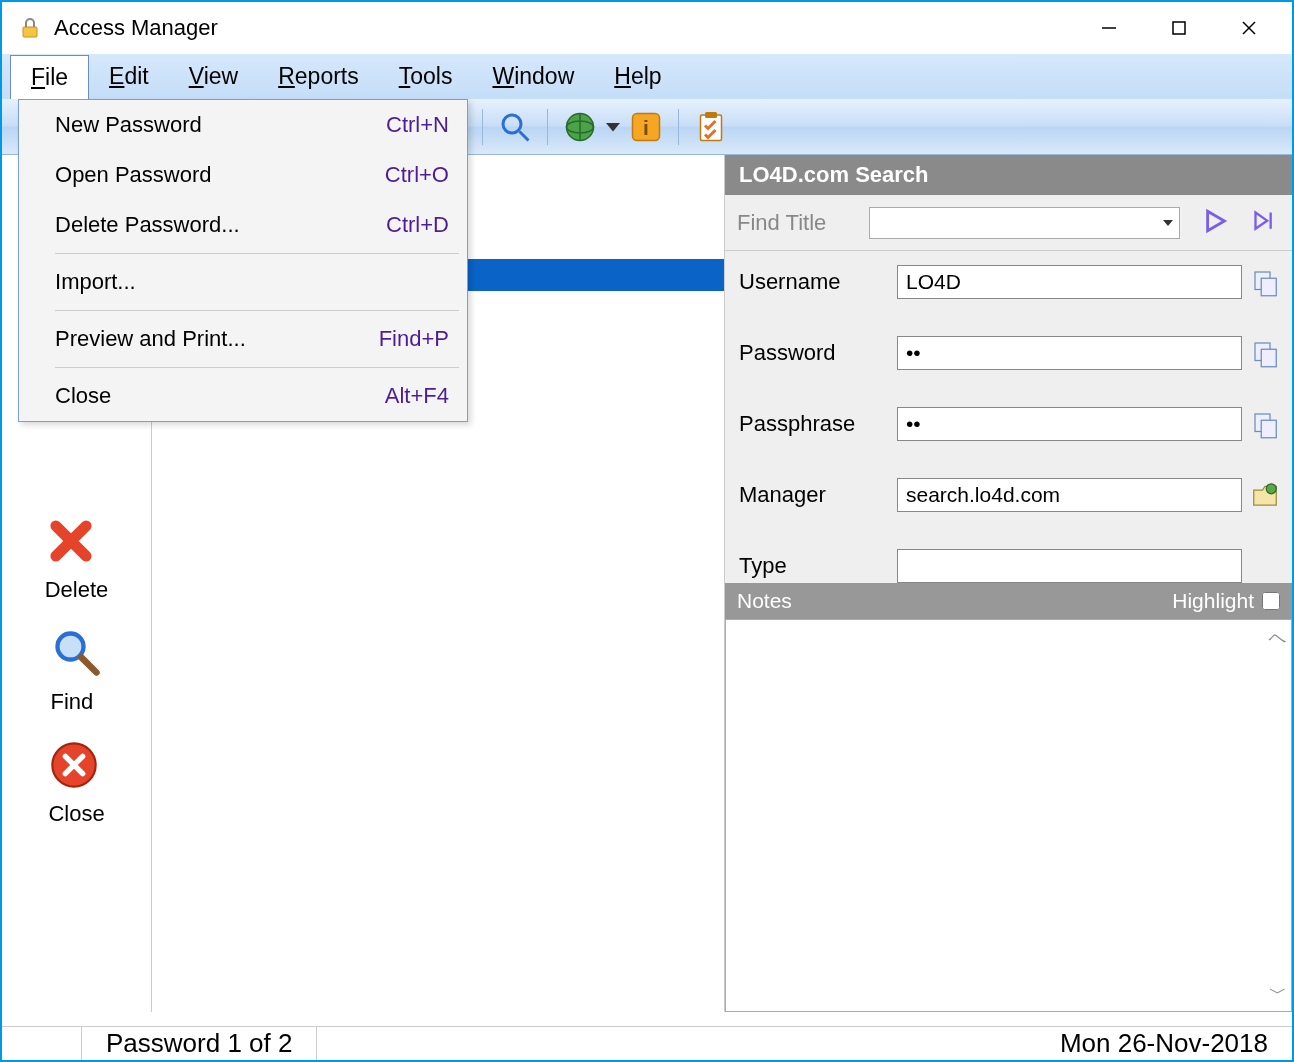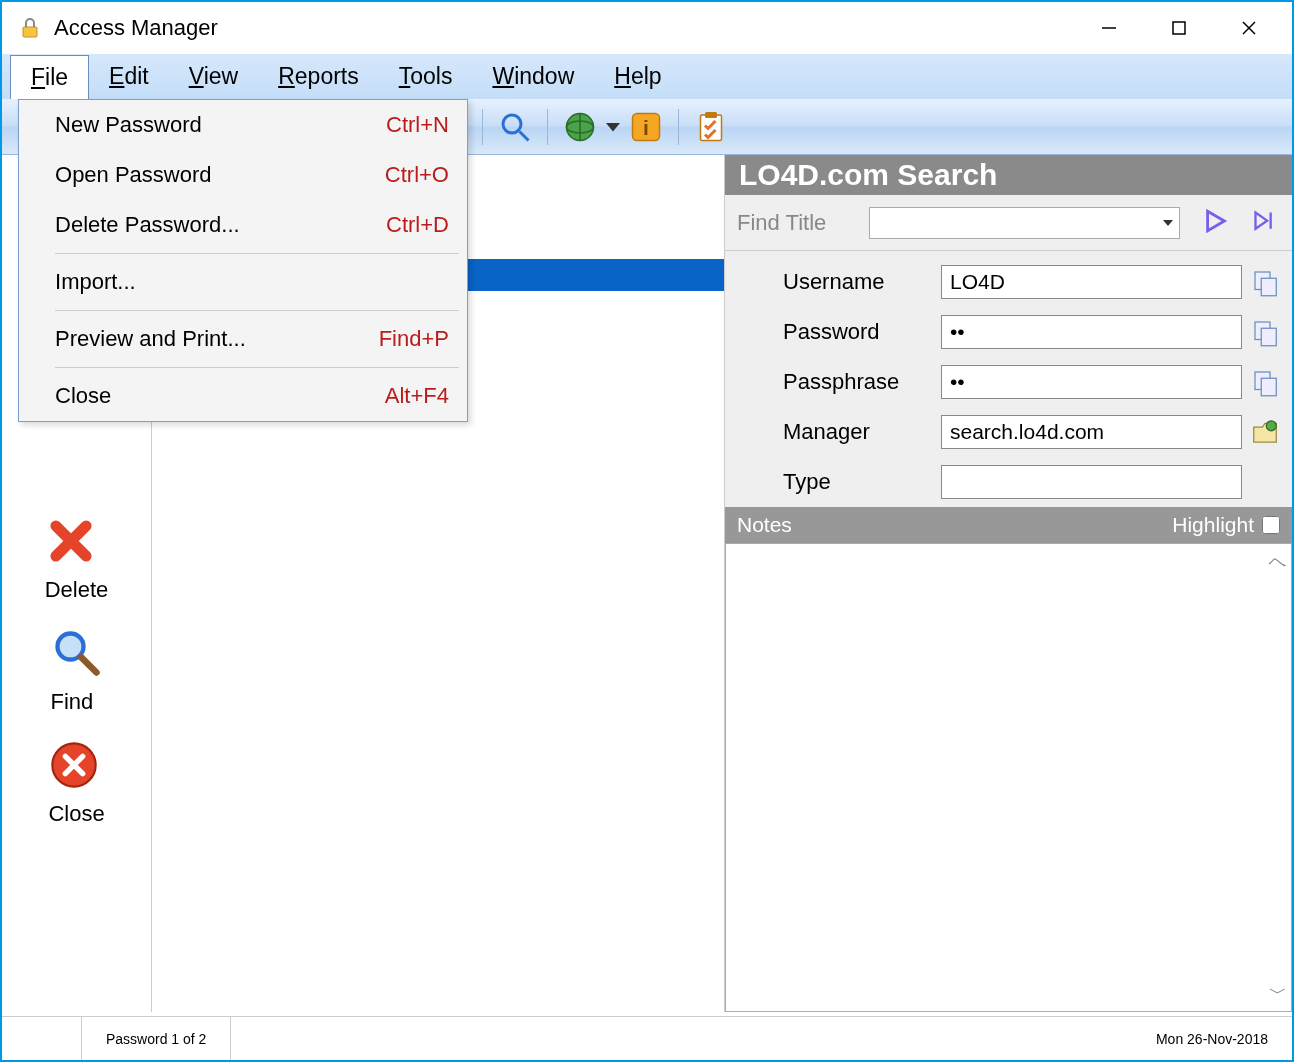--- a/index.html
+++ b/index.html
@@ -13,47 +13,47 @@
 .menubar .item { padding: 8px 20px; cursor: pointer; color: #000; }
 .menubar .item.open { background: #fff; border: 1px solid #6a8ec0; border-bottom: none; position: relative; z-index: 30; }
 .menubar .u { text-decoration: underline; }
 .toolbar { height: 56px; background: linear-gradient(#e6f1fd, #c9def7 48%, #bad5f4 52%, #d9e9fa); border-bottom: 1px solid #9ab7d9; display: flex; align-items: center; padding: 0 16px; gap: 8px; }
 .tb-sep { width: 1px; height: 36px; background: #9ab7d9; margin: 0 6px; }
 .tb-btn { width: 36px; height: 36px; display: flex; align-items: center; justify-content: center; cursor: pointer; }
 .tb-arrow { width: 14px; cursor: pointer; }
 .dropdown-menu { position: absolute; left: 16px; top: 97px; width: 450px; background: #f4f4f4; border: 1px solid #7ca0cc; border-top: 1px solid #7ca0cc; box-shadow: 3px 3px 6px rgba(0,0,0,0.15); z-index: 20; }
 .dropdown-menu .row { display: flex; align-items: center; height: 50px; padding: 0 18px 0 36px; font-size: 22px; cursor: pointer; }
 .dropdown-menu .label { flex: 1; }
-.dropdown-menu .shortcut { color: #b91c1c; }
+.dropdown-menu .shortcut { color: #4c1d95; }
 .dropdown-menu .sep { height: 1px; background: #ccc; margin: 3px 8px 3px 36px; }
 .content { position: absolute; top: 153px; bottom: 48px; left: 0; right: 0; display: flex; }
 .sidebar { width: 150px; background: #fff; border-right: 1px solid #ccc; display: flex; flex-direction: column; align-items: center; padding-top: 360px; gap: 8px; }
 .sidebar .sb-item { display: flex; flex-direction: column; align-items: flex-start; cursor: pointer; margin-bottom: 16px; }
 .sidebar .sb-item .lbl { font-size: 22px; margin-top: 6px; }
 .list-area { flex: 1; background: #fff; position: relative; }
 .list-area .sel { position: absolute; top: 104px; left: 0; right: 0; height: 32px; background: #0a63c7; }
 .detail { width: 568px; background: #efefef; border-left: 1px solid #ccc; display: flex; flex-direction: column; }
-.detail-header { height: 40px; background: #8a8a8a; color: #fff; font-size: 30px; font-weight: 600; display: flex; align-items: center; padding: 0 14px; }
+.detail-header { height: 40px; background: #8a8a8a; color: #fff; font-size: 22px; font-weight: 600; display: flex; align-items: center; padding: 0 14px; }
 .find-row { height: 56px; display: flex; align-items: center; padding: 0 12px; border-bottom: 1px solid #ccc; gap: 22px; }
 .find-row .lbl { font-size: 22px; color: #888; width: 110px; }
 .find-row .combo { flex: 1; height: 32px; border: 1px solid #aaa; background: #fff; display: flex; align-items: center; justify-content: flex-end; padding-right: 6px; }
 .play-btn { width: 28px; cursor: pointer; color: #7a5eea; }
-.fields { padding: 14px 12px 8px 14px; display: flex; flex-direction: column; gap: 16px; margin-left: 44px; }
+.fields { padding: 14px 12px 0 14px; display: flex; flex-direction: column; gap: 37px; }
 .field-row { display: flex; align-items: center; gap: 8px; }
 .field-row .lbl { width: 150px; font-size: 22px; color: #000; }
 .field-row input { flex: 1; height: 34px; border: 1px solid #888; background: #fff; font-size: 21px; padding: 0 8px; }
 .field-row .copy-btn { width: 30px; height: 30px; cursor: pointer; display:flex; align-items:center; justify-content:center; }
 .notes-bar { height: 36px; background: #989898; color: #fff; display: flex; align-items: center; padding: 0 12px; font-size: 21px; }
 .notes-bar .hl { margin-left: auto; display: flex; align-items: center; gap: 8px; }
 .notes-bar input[type=checkbox] { width: 18px; height: 18px; }
 .notes-area { flex: 1; background: #fff; border: 1px solid #aaa; margin: 0; position: relative; }
 .notes-area .scroll-up, .notes-area .scroll-down { position: absolute; right: 4px; color: #888; font-size: 18px; }
 .notes-area .scroll-up { top: 6px; }
 .notes-area .scroll-down { bottom: 6px; }
-.statusbar { position: absolute; bottom: 0; left: 0; right: 0; height: 44px; display: flex; align-items: center; border-top: 1px solid #ccc; font-size: 14px; }
+.statusbar { position: absolute; bottom: 0; left: 0; right: 0; height: 34px; display: flex; align-items: center; border-top: 1px solid #ccc; font-size: 26px; }
 .statusbar .cell { padding: 0 24px; height: 100%; display: flex; align-items: center; border-right: 1px solid #ccc; }
 .statusbar .cell.first { width: 80px; border-left: none; }
 .statusbar .spacer { flex: 1; }
 </style>
 </head>
 <body>
 
 <div class="titlebar">
   <span class="icon">
     <svg viewBox="0 0 24 24">

